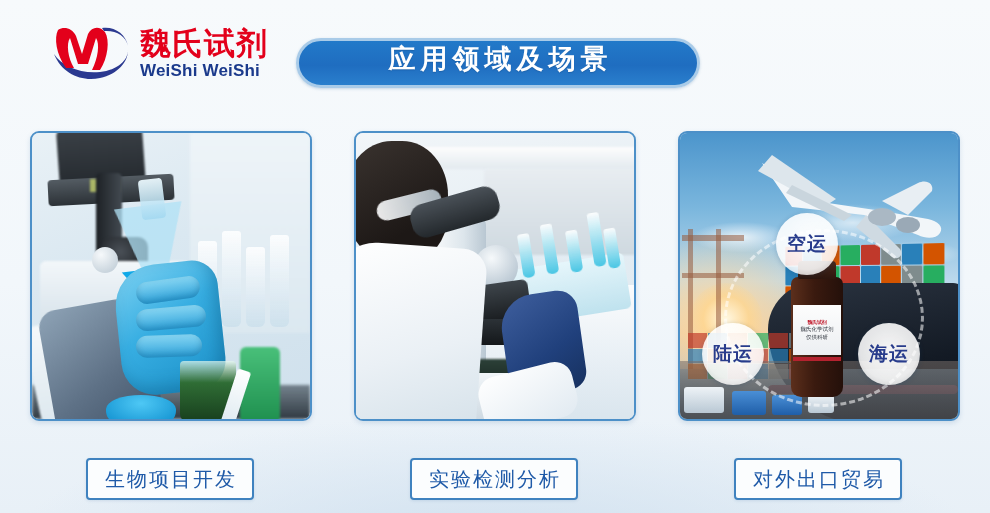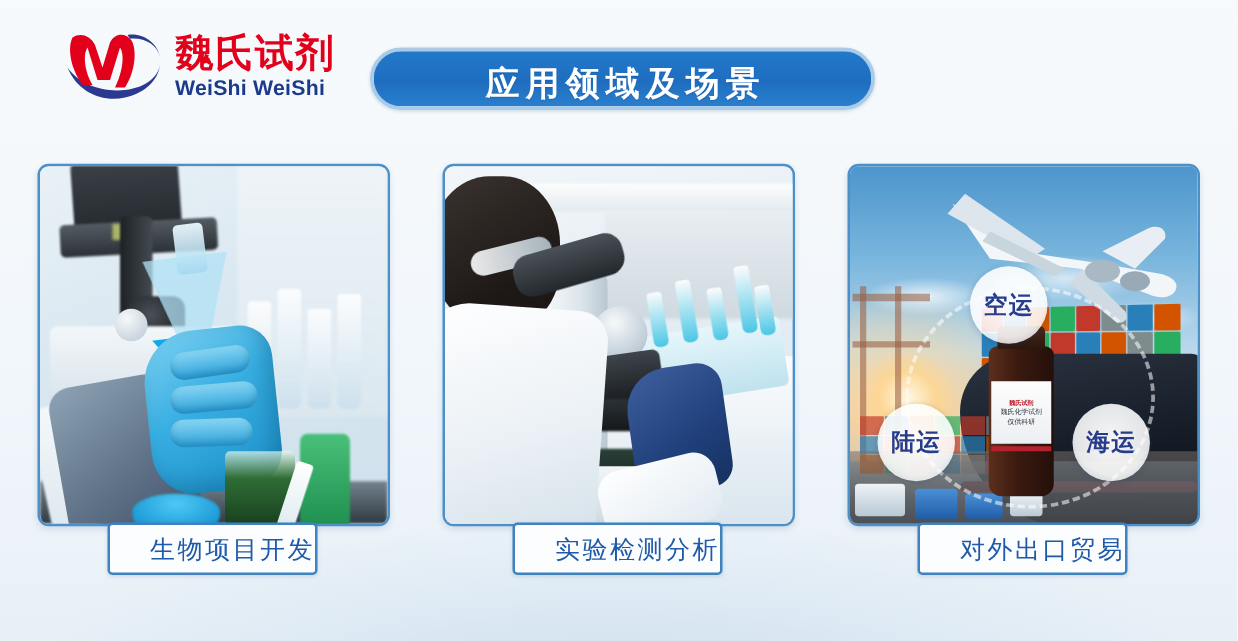--- a/index.html
+++ b/index.html
@@ -71,21 +71,21 @@
   .title-banner {
     position: absolute;
     left: 296px;
     top: 38px;
     width: 404px;
     height: 50px;
     border-radius: 25px;
     background: linear-gradient(180deg, #2279c9 0%, #1f6dc0 55%, #2a7fcd 100%);
     border: 3px solid #a9cbe8;
     display: flex;
-    align-items: flex-end;
+    align-items: flex-start;
     justify-content: center;
     box-shadow: 0 1px 3px rgba(30,90,150,0.22);
   }
 
   .title-text {
     color: #ffffff;
     font-size: 27px;
     font-weight: bold;
     letter-spacing: 5px;
     text-indent: 5px;
@@ -500,28 +500,28 @@
     font-family: "DejaVu Sans", sans-serif;
     white-space: nowrap;
   }
   .mc-air  { left: 96px;  top: 80px;  width: 62px; height: 62px; }
   .mc-land { left: 22px;  top: 190px; width: 62px; height: 62px; }
   .mc-sea  { left: 178px; top: 190px; width: 62px; height: 62px; }
 
   
   .caption {
     position: absolute;
-    top: 418px;
+    top: 458px;
     height: 42px;
     background: #fbfdfe;
     border: 2px solid #3f82bf;
     border-radius: 4px;
     display: flex;
     align-items: center;
-    justify-content: flex-end;
+    justify-content: center;
     box-shadow: 0 1px 3px rgba(60,110,160,.15);
   }
   .caption-1 { left: 86px;  width: 168px; }
   .caption-2 { left: 410px; width: 168px; }
   .caption-3 { left: 734px; width: 168px; }
 
   .caption span {
     font-size: 20px;
     color: #1f5aa8;
     letter-spacing: 2px;

